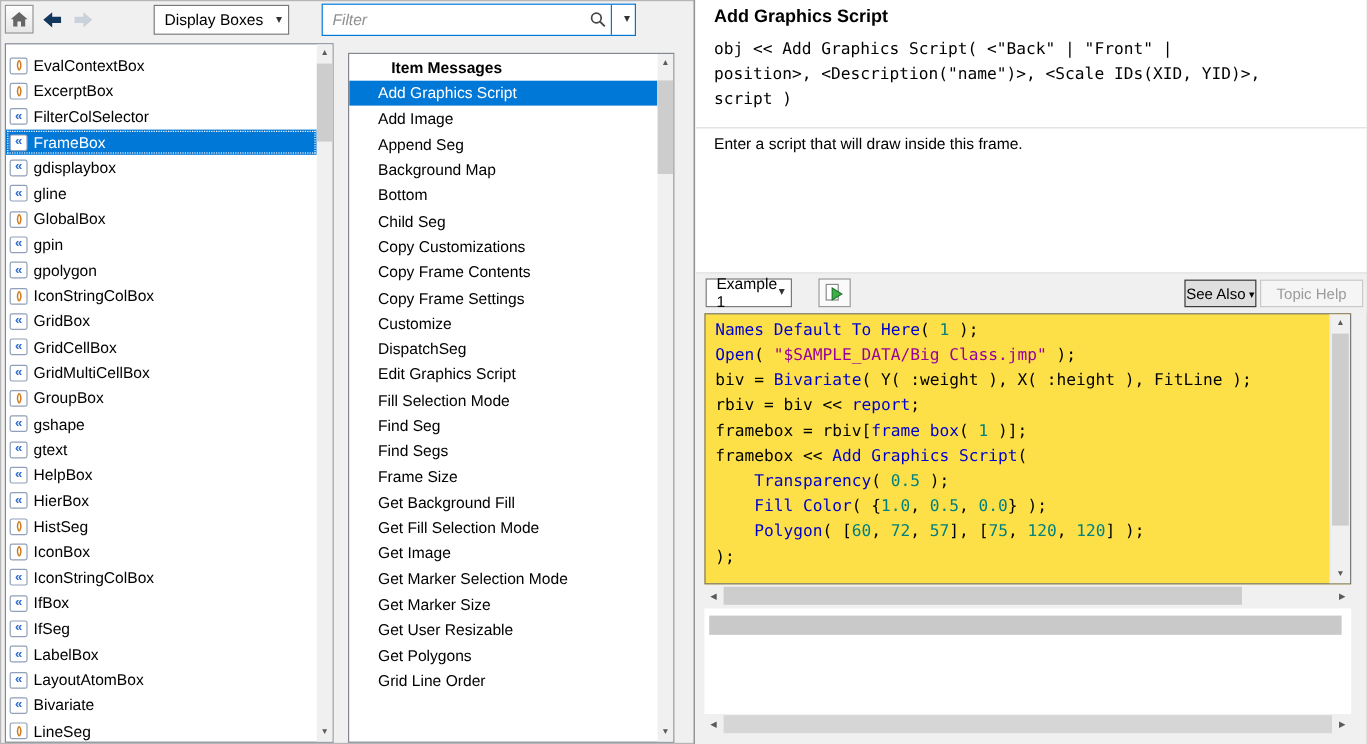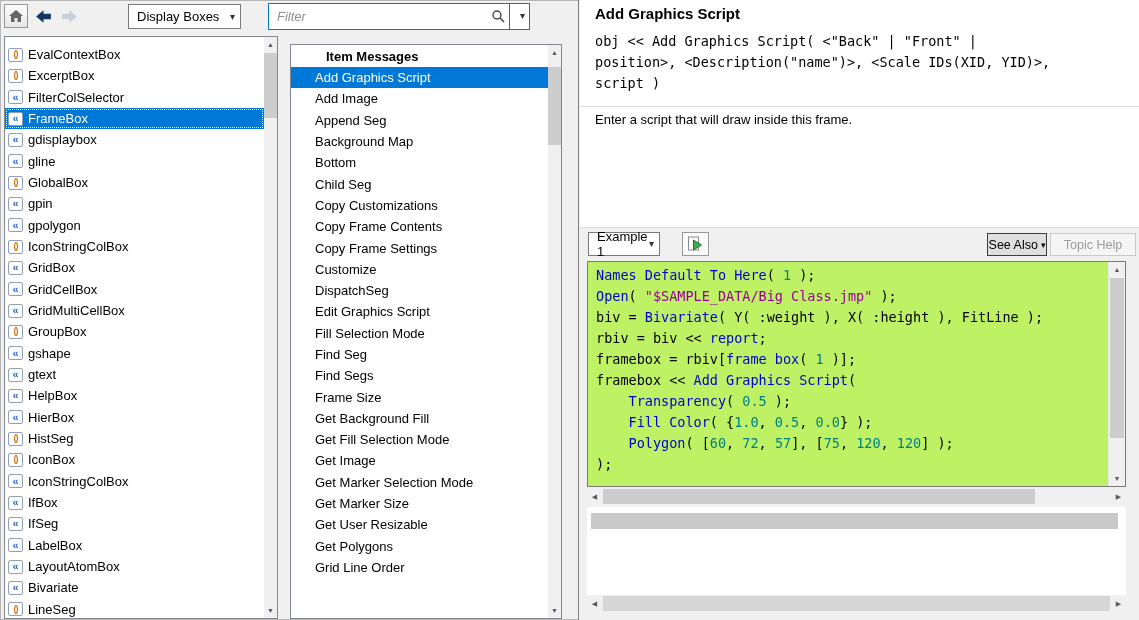--- a/index.html
+++ b/index.html
@@ -62,21 +62,21 @@
   .d-title{position:absolute;left:16px;top:5px;font-size:15px;font-weight:bold;}
   .d-syntax{position:absolute;left:16px;top:31px;font-family:"DejaVu Sans Mono",monospace;font-size:13.5px;line-height:21px;white-space:pre;}
   .d-div{position:absolute;left:1px;right:0;height:1px;background:#dcdcdc;}
   .d-desc{position:absolute;left:16px;top:112px;font-size:13px;}
   .d-toolbar{position:absolute;left:1px;right:0;top:228px;height:33px;background:#f0f0f0;}
   .ex-combo{position:absolute;left:8px;top:4px;width:72px;height:24px;padding-left:8px;}
   .run-btn{position:absolute;left:102px;top:4px;width:27px;height:24px;border:1px solid #9a9a9a;background:#fafafa;}
   .see-also{position:absolute;right:92px;top:5px;width:60px;height:23px;background:#dfdfdf;border:1px solid #3c3c3c;display:flex;align-items:center;justify-content:center;gap:3px;font-size:12.5px;cursor:pointer;}
   .topic-help{position:absolute;right:3px;top:5px;width:86px;height:23px;border:1px solid #c8c8c8;background:#f5f5f5;color:#9b9b9b;display:flex;align-items:center;justify-content:center;font-size:12.5px;}
 
-  .code-box{position:absolute;left:8px;top:261px;width:539px;height:226px;background:#bef264;border:1px solid #7a7a7a;}
+  .code-box{position:absolute;left:8px;top:261px;width:539px;height:226px;background:#fde047;border:1px solid #7a7a7a;}
   .code-content{position:absolute;left:8px;top:3px;right:18px;bottom:0;font-family:"DejaVu Sans Mono",monospace;font-size:13.5px;line-height:21px;white-space:pre;overflow:hidden;}
   .tok-fn{color:var(--fn_color);} .tok-num{color:var(--num_color);} .tok-str{color:var(--str_color);} .tok-pl{color:#000;}
   .code-vscroll{position:absolute;top:0;right:0;bottom:0;width:17px;background:#f0f0f0;border-left:1px solid #e8e8e8;}
   .code-vscroll .arr{position:absolute;left:0;right:0;height:15px;display:flex;align-items:center;justify-content:center;font-size:7px;color:#5a5a5a;cursor:pointer;}
   .code-vscroll .arr.up{top:0;} .code-vscroll .arr.dn{bottom:0;}
   .code-hscroll{position:absolute;left:8px;top:488px;width:539px;height:17px;}
   .log-box{position:absolute;left:8px;top:507px;width:539px;height:88px;background:#fff;}
   .log-bar{position:absolute;left:4px;top:6px;right:8px;height:16px;background:#c9c9c9;cursor:pointer;}
   .log-hscroll{position:absolute;left:8px;top:595px;width:539px;height:17px;}
 </style>

